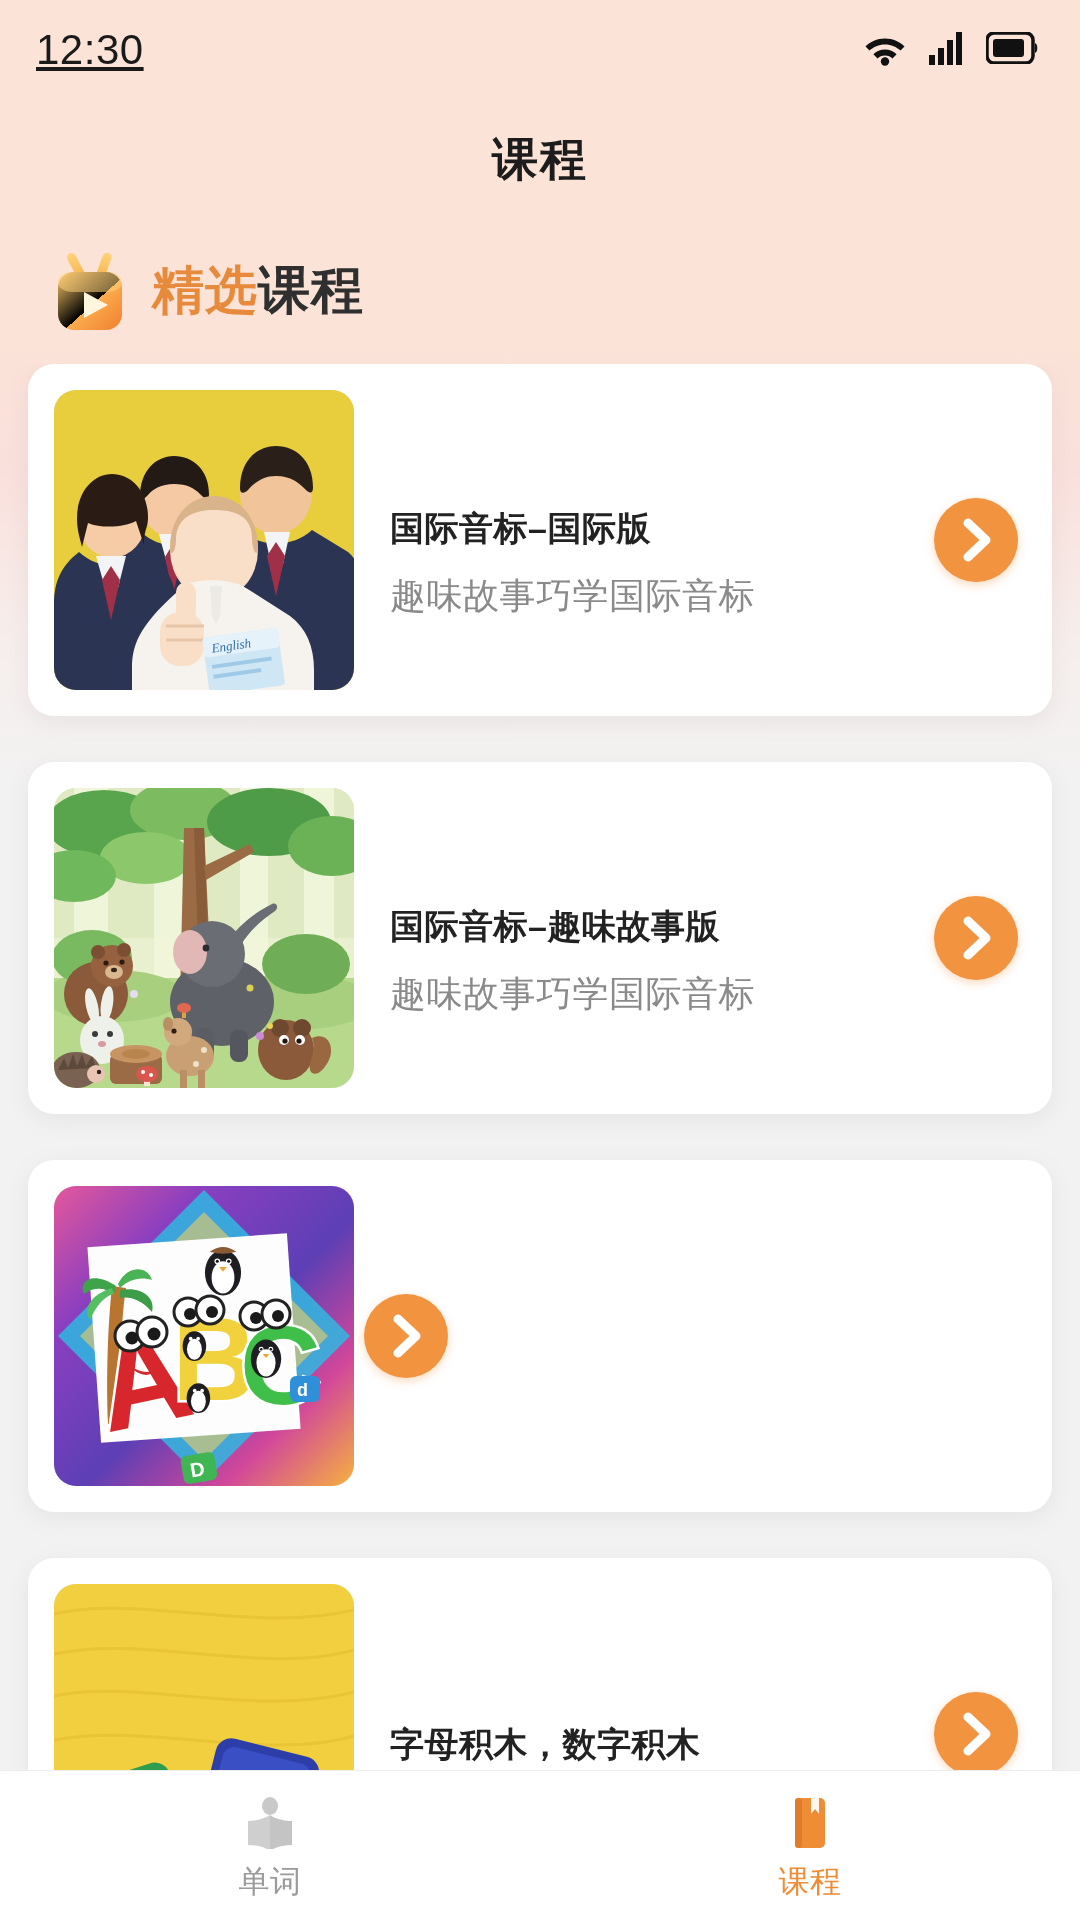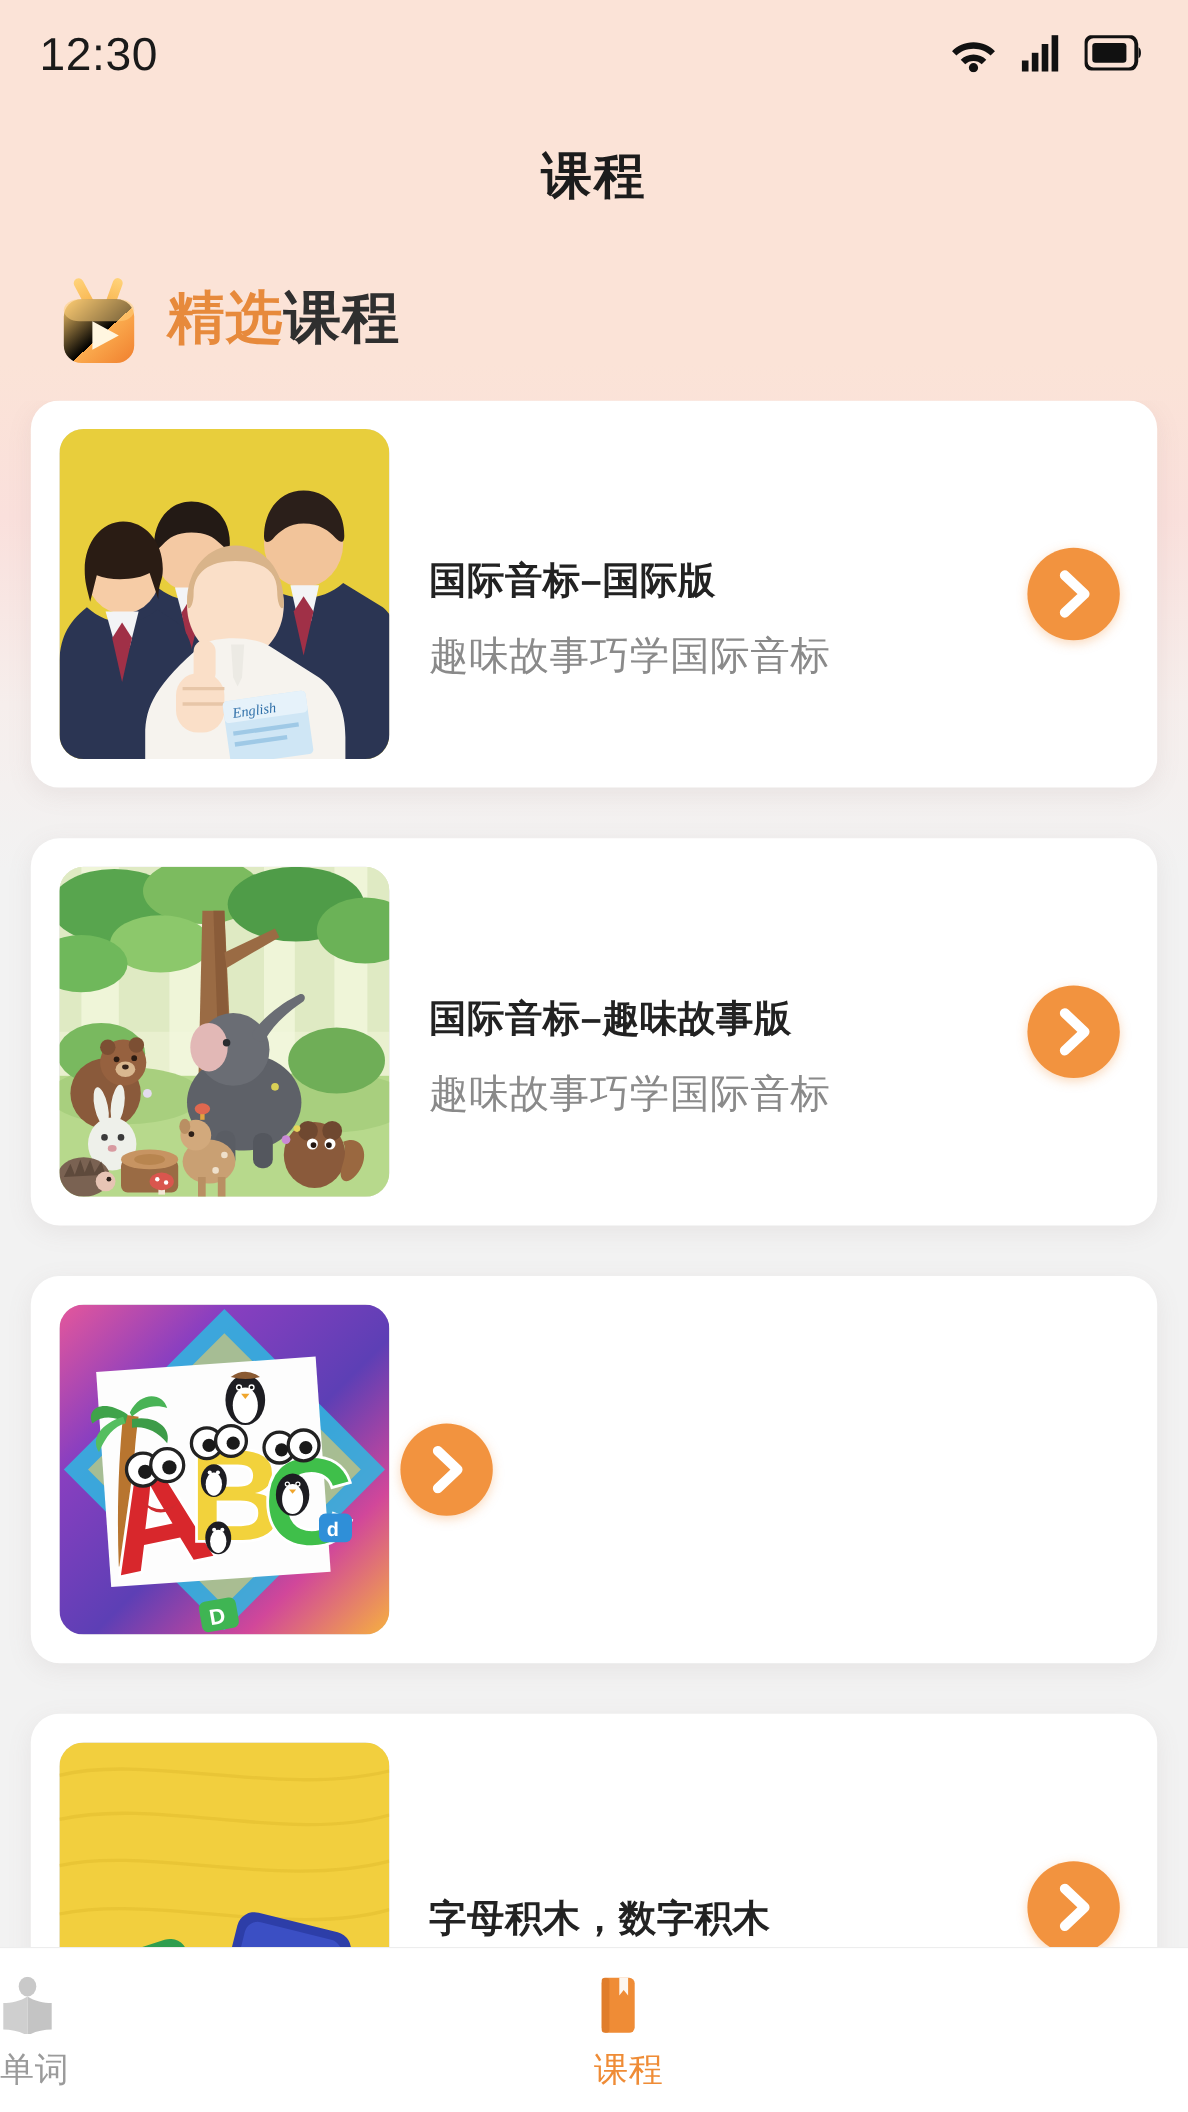--- a/index.html
+++ b/index.html
@@ -31,41 +31,42 @@
   .statusbar{
     height:100px; flex:0 0 100px;
     display:flex; align-items:center;
     padding:0 40px 0 36px;
     position:relative; z-index:5;
   }
   .sb-time{
     font-size:42px; font-weight:400; color:#1a1a1a;
     letter-spacing:0.5px;
     font-family:"Liberation Sans",sans-serif;
+    text-decoration:underline;
   }
   .sb-right{ margin-left:auto; display:flex; align-items:center; gap:20px; }
   .sb-icon{ display:block; }
 
   
   .navbar{
     height:120px; flex:0 0 120px;
     display:flex; align-items:center; justify-content:center;
     position:relative; z-index:5;
   }
   .nav-title{
     font-size:46px; font-weight:bold; color:#1c1c1c;
     letter-spacing:2px;
   }
 
   
   .section-head{
     flex:0 0 auto;
     display:flex; align-items:center;
     padding:22px 0 26px 42px;
-    position:relative; z-index:5;font-family:Liberation Serif, serif;
+    position:relative; z-index:5;
   }
   .tv-icon{ width:96px; height:96px; flex:0 0 96px; position:relative; }
   .section-title{
     margin-left:14px;
     font-size:52px; font-weight:bold;
     letter-spacing:1px;
     line-height:1;
     display:flex; align-items:baseline;
   }
   .st-hi{ color:#e78a3c; }
@@ -131,21 +132,21 @@
   .tabbar{
     flex:0 0 150px; height:150px;
     background:#ffffff;
     border-top:1px solid #ededed;
     display:flex; align-items:stretch;
     position:relative; z-index:10;
   }
   .tab{
     flex:1 1 25%;
     display:flex; flex-direction:column;
-    align-items:flex-start; justify-content:center;
+    align-items:center; justify-content:center;
     gap:10px; cursor:pointer;
     padding-top:6px;
   }
   .tab-ico{ height:56px; display:flex; align-items:center; justify-content:center; }
   .tab-label{ font-size:31px; color:#9b9b9b; letter-spacing:0.5px; }
   .tab.active .tab-label{ color:#ef8c36; }
 </style>
 </head>
 <body>
 

